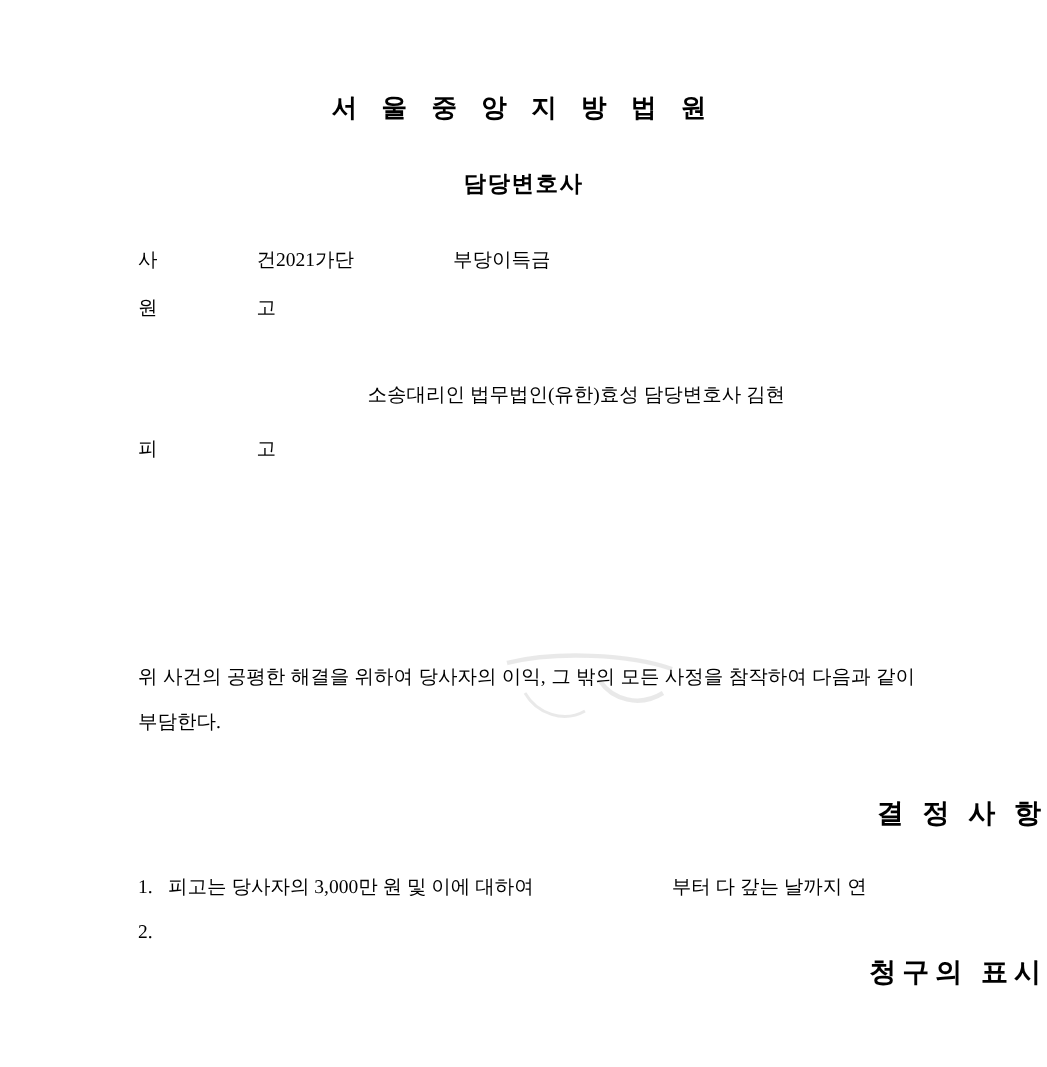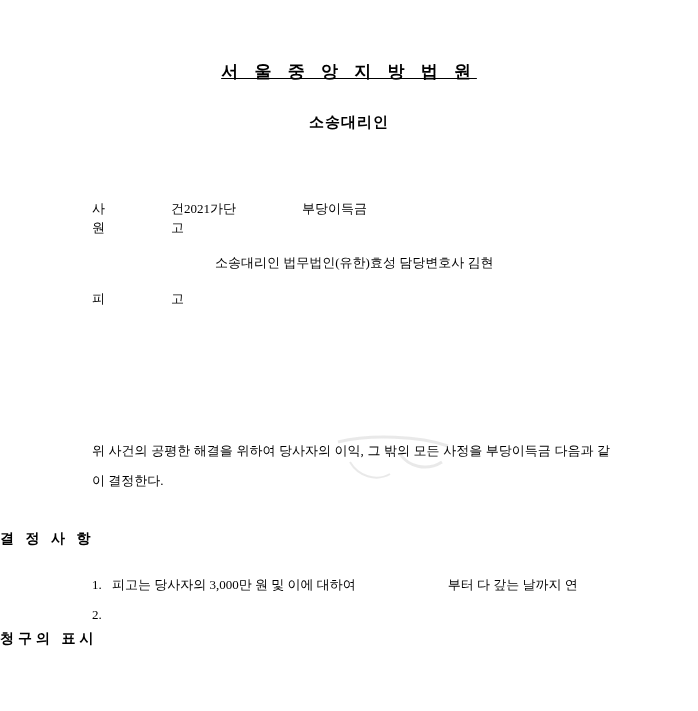--- a/index.html
+++ b/index.html
@@ -21,21 +21,20 @@
     box-sizing: border-box;
   }
 
   .court-title {
     text-align: center;
     font-size: 17px;
     font-weight: bold;
     letter-spacing: 6px;
     margin-top: 60px;
     color: #000;
-    text-decoration: underline;
   }
 
   .doc-title {
     text-align: center;
     font-size: 15px;
     font-weight: bold;
     letter-spacing: 1px;
     margin-top: 30px;
     color: #000;
   }
@@ -56,35 +55,35 @@
     justify-content: space-between;
     font-size: 13px;
     color: #000;
   }
   .field-label span {
     display: inline-block;
   }
   .field-value {
     font-size: 13px;
     color: #000;
-    margin-top: 36px;
   }
   .case-number {
     display: inline-block;
     width: 118px;
   }
   .case-type {
     display: inline-block;
   }
 
   .rep-line {
     margin-top: 26px;
     padding-left: 215px;
     font-size: 13px;
     color: #000;
+    margin-left: 30px;
   }
 
   .defendant-row {
     margin-top: 18px;
     padding-left: 92px;
   }
 
   .faint-mark {
     position: absolute;
     left: 330px;
@@ -99,22 +98,22 @@
     margin-top: 128px;
     padding-left: 92px;
     padding-right: 88px;
     font-size: 13px;
     line-height: 30px;
     color: #000;
     text-align: justify;
   }
 
   .section-heading {
-    text-align: left;
-    font-size: 14px;
+    text-align: right;
+    font-size: 18px;
     font-weight: bold;
     letter-spacing: 4px;
     margin-top: 34px;
     color: #000;
   }
 
   .ordered-list {
     margin: 22px 0 0 0;
     padding: 0 70px 0 92px;
     list-style: none;
@@ -144,21 +143,21 @@
     margin-top: 30px;
   }
 </style>
 </head>
 <body>
 
 <div class="page">
 
   <div class="court-title">서 울 중 앙 지 방 법 원</div>
 
-  <div class="doc-title">소송대리인</div>
+  <div class="doc-title">담당변호사</div>
 
   <div class="fields">
 
     <div class="field-row">
       <div class="field-label">
         <span>사</span>
         <span>건</span>
       </div>
       <div class="field-value">
         <span class="case-number">2021가단</span><span class="case-type">부당이득금</span>
@@ -183,21 +182,21 @@
       <span>고</span>
     </div>
   </div>
 
   <svg class="faint-mark" viewBox="0 0 160 56" aria-hidden="true">
     <path d="M8 10 C40 2, 90 4, 118 14" stroke="#333" stroke-width="3" fill="none"></path>
     <path d="M70 22 C78 34, 96 40, 112 30" stroke="#333" stroke-width="3" fill="none"></path>
     <path d="M20 30 C28 44, 46 50, 60 42" stroke="#333" stroke-width="2" fill="none"></path>
   </svg>
 
-  <div class="body-para">위 사건의 공평한 해결을 위하여 당사자의 이익, 그 밖의 모든 사정을 부당이득금 다음과 같이 결정한다.</div>
+  <div class="body-para">위 사건의 공평한 해결을 위하여 당사자의 이익, 그 밖의 모든 사정을 참작하여 다음과 같이 부담한다.</div>
 
   <div class="section-heading">결 정 사 항</div>
 
   <ul class="ordered-list">
     <li>
       <span class="num">1.</span>
       <span>피고는 당사자의 3,000만 원 및 이에 대하여</span><span class="blank-gap"></span><span>부터 다 갚는 날까지 연</span>
     </li>
     <li>
       <span class="num">2.</span>

